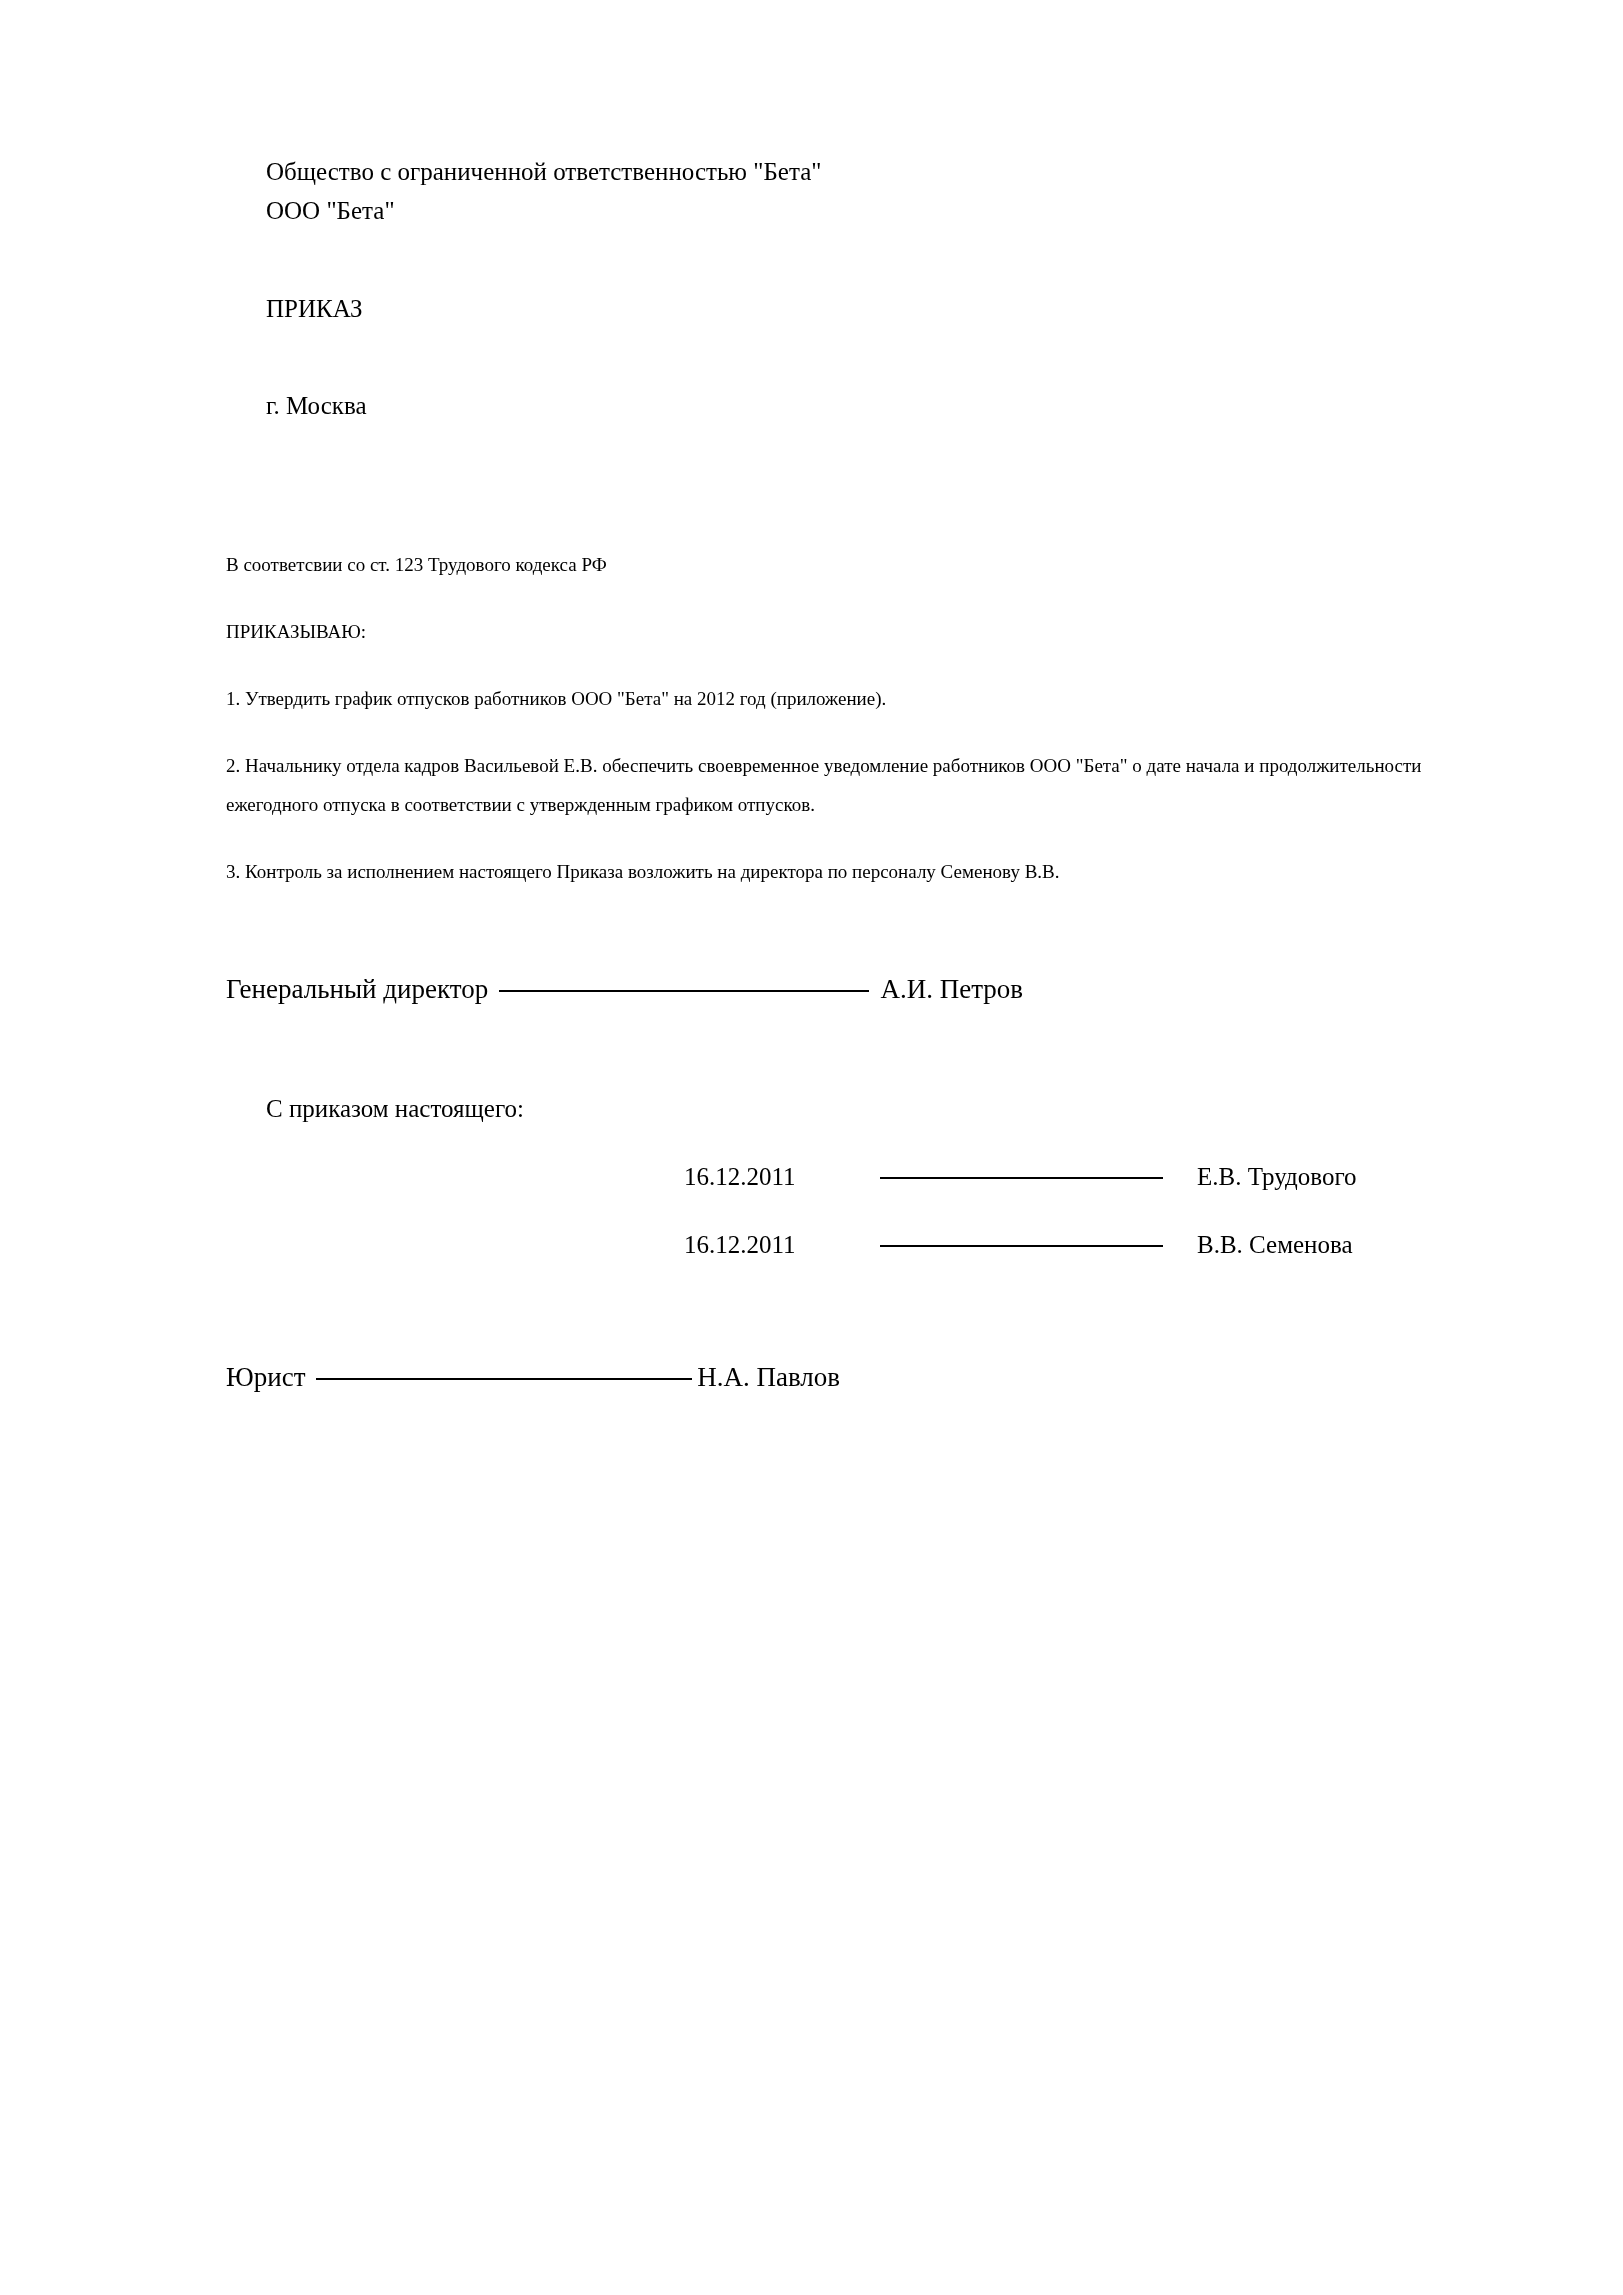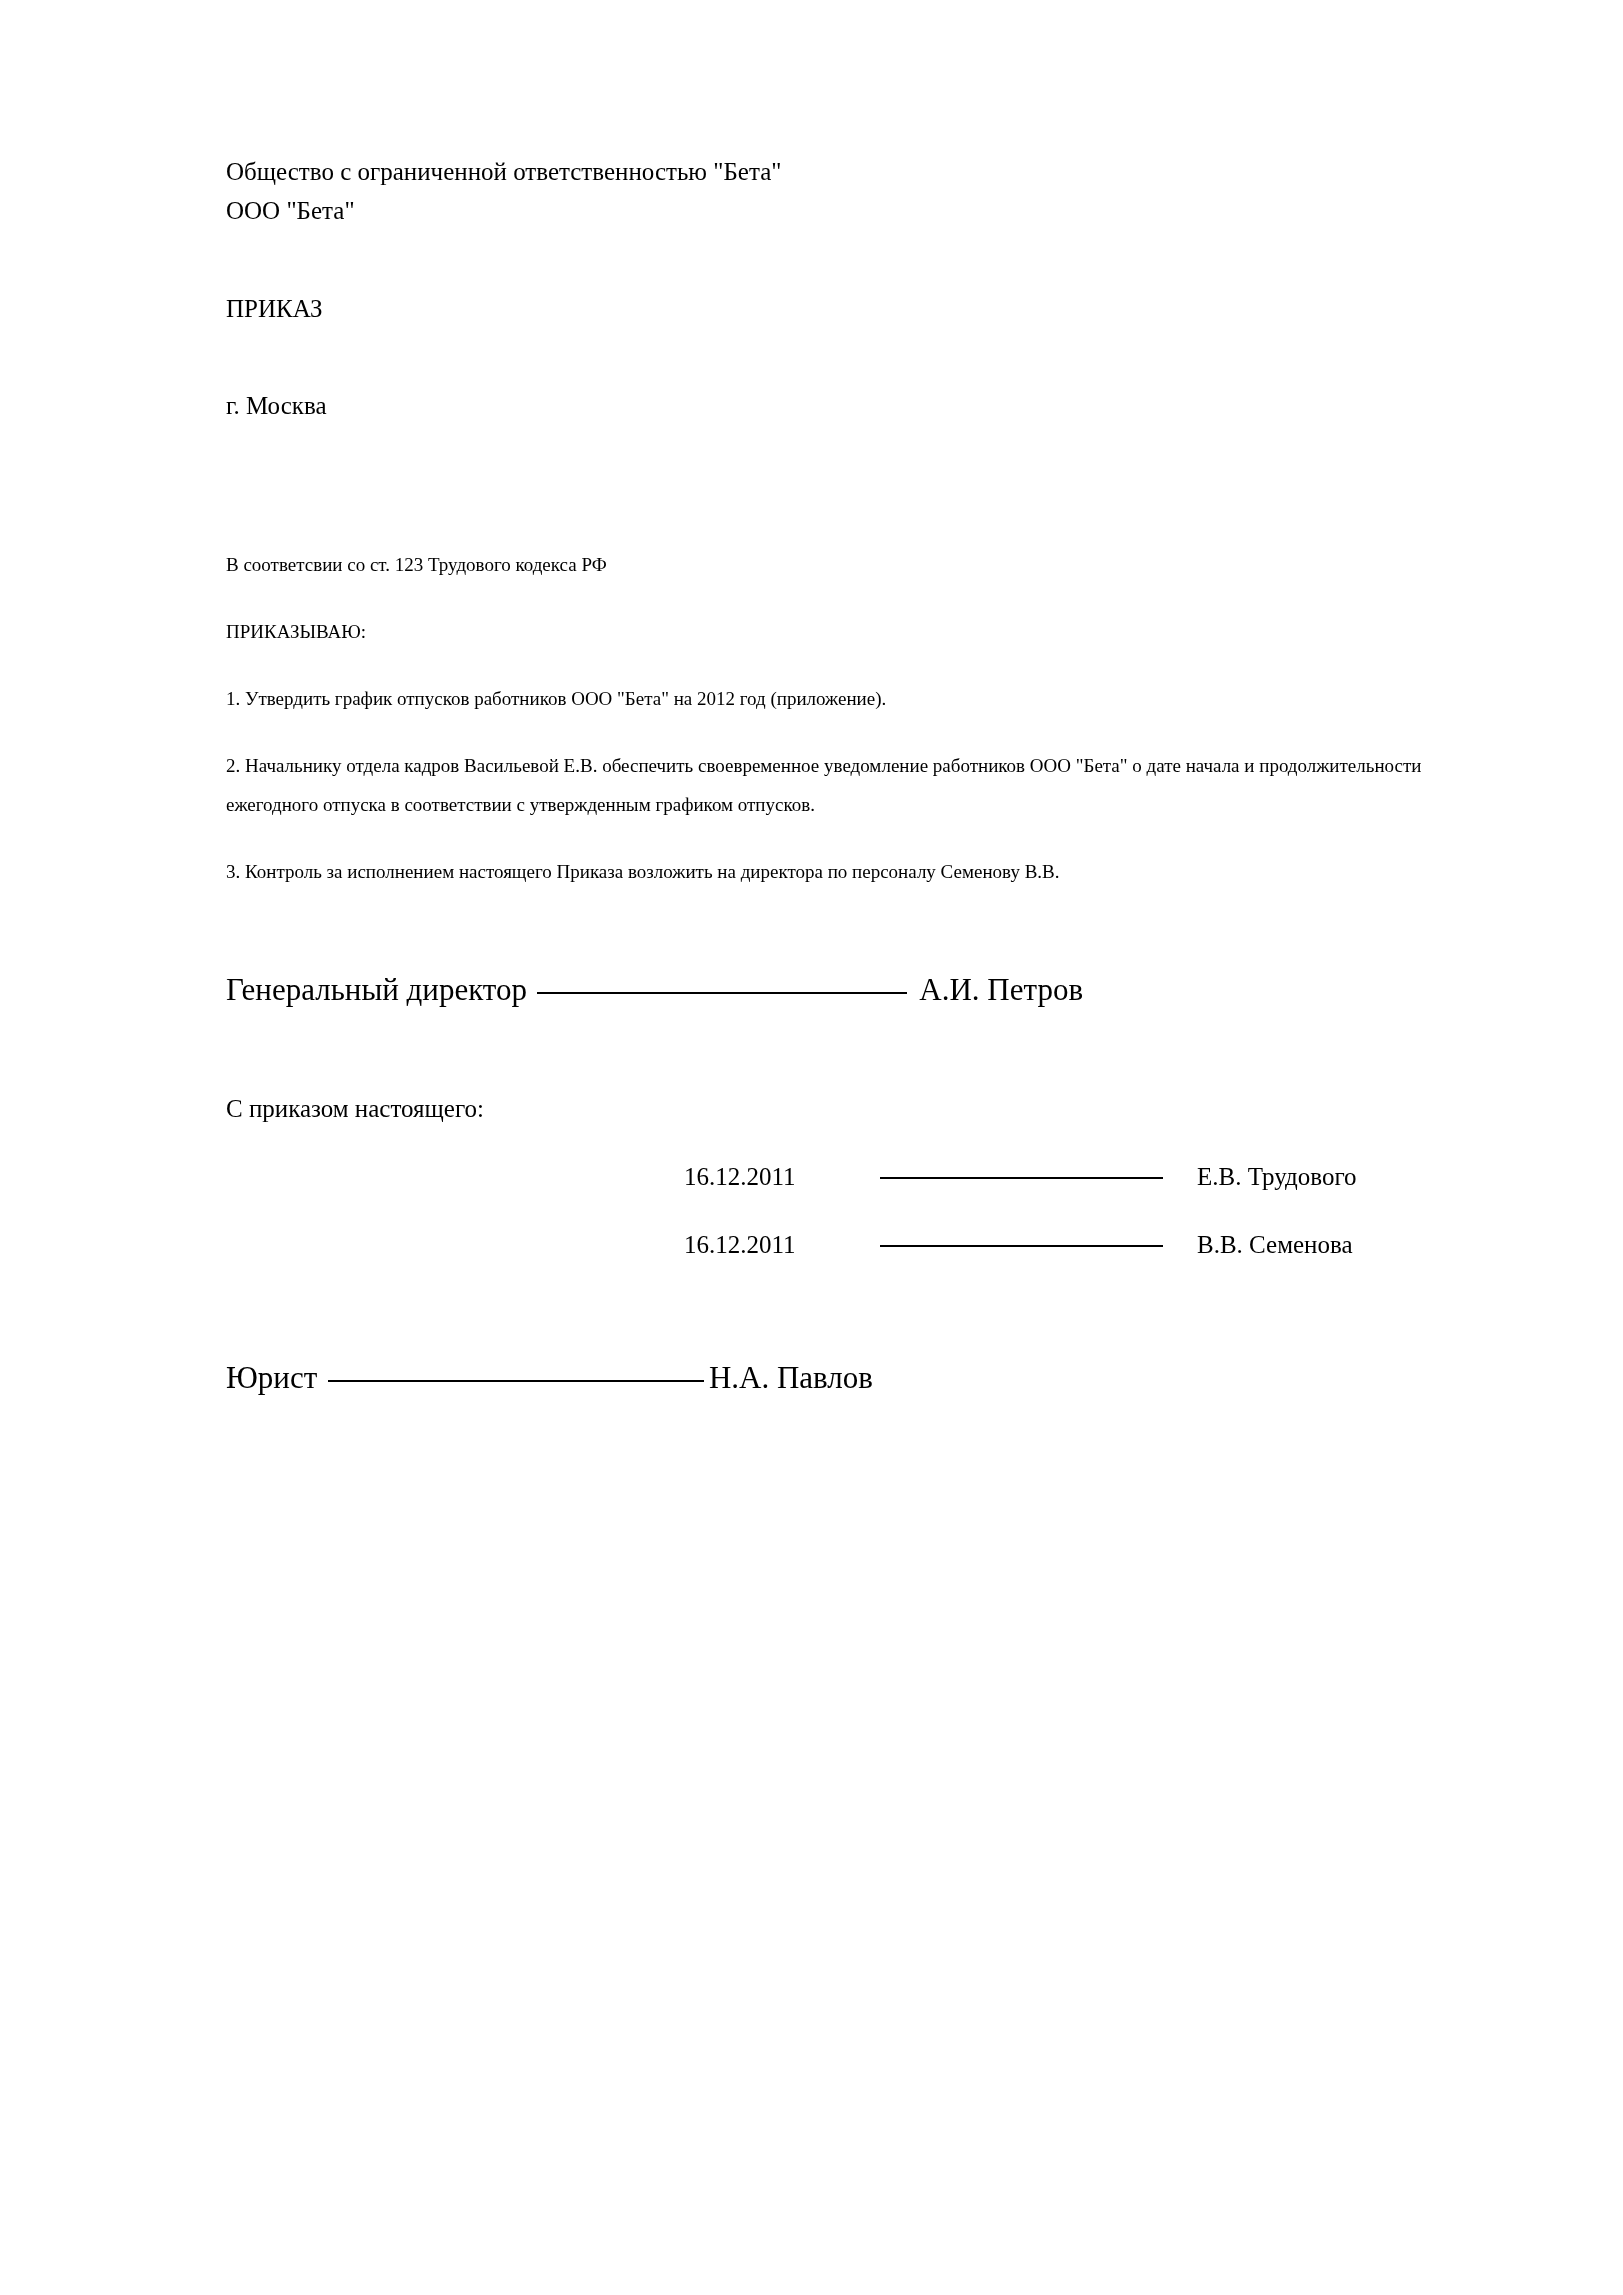--- a/index.html
+++ b/index.html
@@ -23,20 +23,21 @@
     left: 226px;
     top: 152px;
     width: 1243px;
   }
 
   
   .line {
     font-size: 25px;
     line-height: 39px;
     white-space: nowrap;
+    margin-left: 40px;
   }
   .para {
     font-size: 19px;
     line-height: 39px;
     width: 1233px;
   }
   .bold {
     font-weight: normal;
   }
 
@@ -51,21 +52,21 @@
   .gap-sign-to-ack    { height: 80px; }
   .gap-ack-rows       { height: 29px; }
   .gap-ack-to-agree   { height: 65px; }
   .gap-agree-to-law   { height: 29px; }
   .gap-law-to-date    { height: 29px; }
 
   
   .sign-row {
     display: flex;
     align-items: baseline;
-    font-size: 31px;
+    font-size: 27px;
     line-height: 39px;
     white-space: nowrap;
   }
   .sign-label { }
   .rule {
     display: inline-block;
     border-bottom: 2.6px solid #000000;
     position: relative;
     top: -5.2px;
   }

